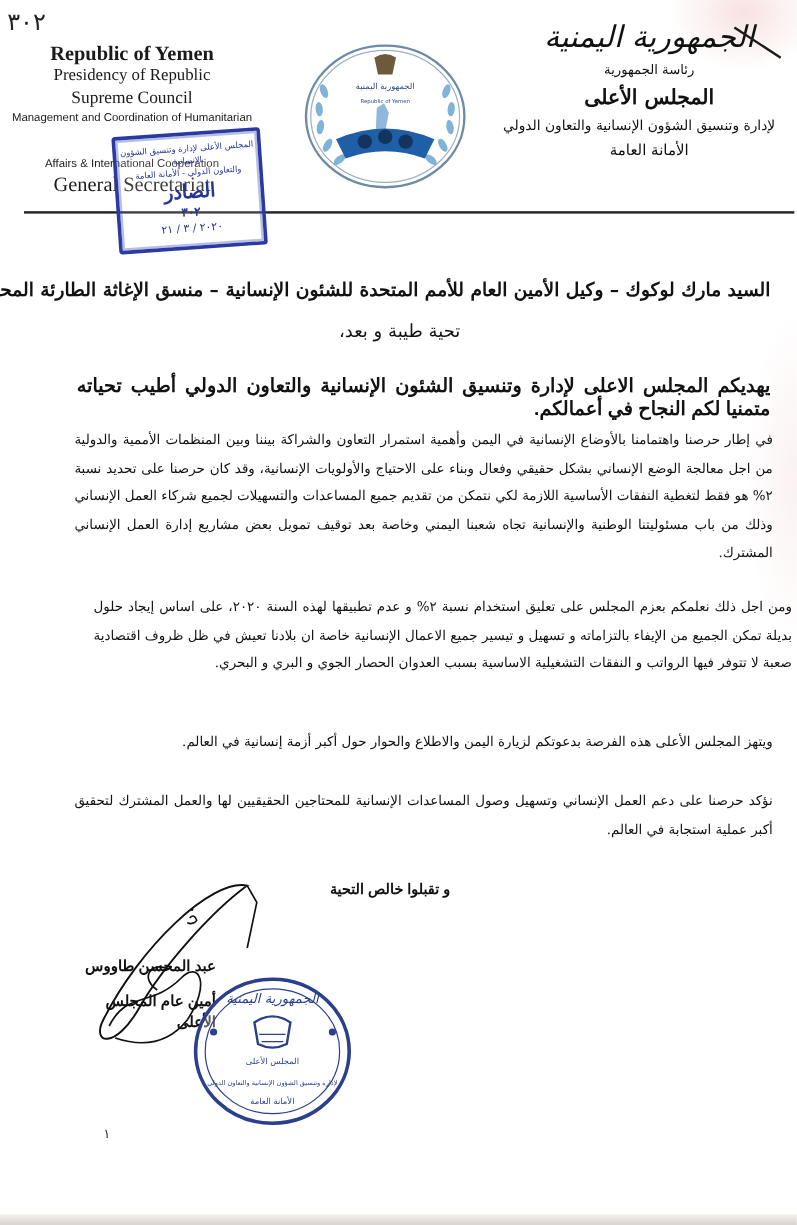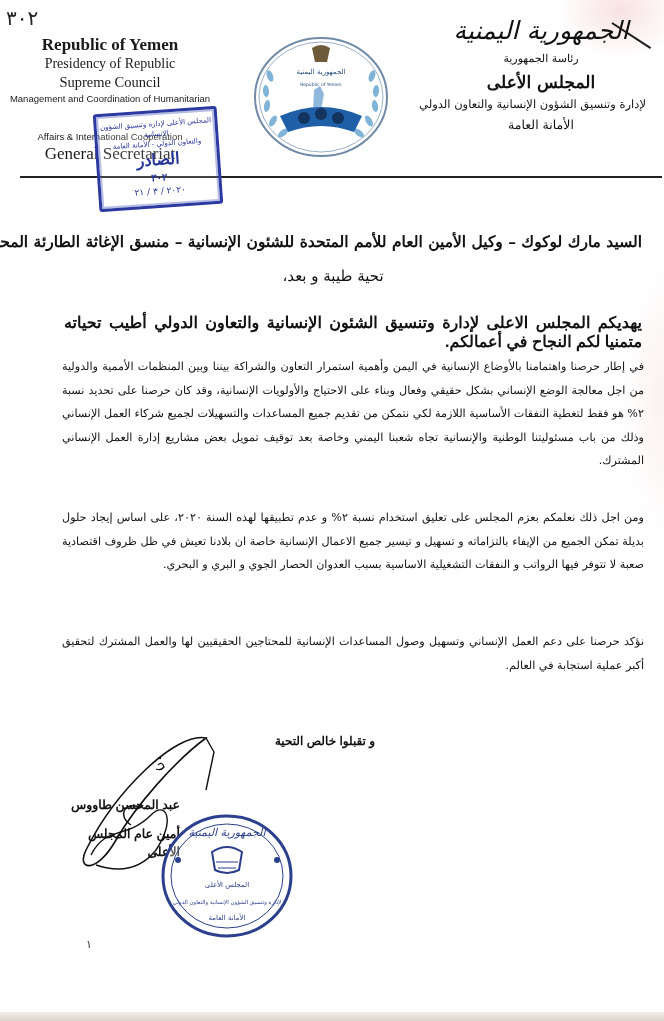--- a/index.html
+++ b/index.html
@@ -81,23 +81,23 @@
   .para-intro {
     left: 64px; top: 313px; width: 578px;
     font-family: "Liberation Sans", sans-serif; font-weight: bold;
     font-size: 16px; line-height: 19px; text-align-last: right;
   }
   .para {
     font-family: "DejaVu Serif", serif; font-size: 11.2px; line-height: 23.5px;
     text-align-last: right;
   }
   .p1 { left: 62px; top: 355px; width: 582px; }
-  .p2 { left: 62px; top: 494px; width: 582px; margin-top: 12px; }
+  .p2 { left: 78px; top: 494px; width: 582px; }
   .p3 { left: 62px; top: 607px; width: 582px; }
-  .p4 { left: 62px; top: 630px; width: 582px; }
+  .p4 { left: 62px; top: 656px; width: 582px; }
 
   .closing {
     left: 240px; top: 732px; width: 170px; text-align: center;
     font-family: "Liberation Sans", sans-serif; font-weight: bold; font-size: 12px; line-height: 18px;
   }
   .sign-name {
     left: 60px; top: 796px; width: 120px; text-align: right;
     font-family: "Liberation Sans", sans-serif; font-weight: bold; font-size: 12.5px; line-height: 18px;
   }
   .sign-title {
@@ -173,20 +173,21 @@
     <div class="s3">الصادر</div>
     <div class="s4">٣٠٢</div>
     <div class="s5">٢٠٢٠ / ٣ / ٢١</div>
   </div>
 
   <div class="body-text addressee">السيد مارك لوكوك – وكيل الأمين العام للأمم المتحدة للشئون الإنسانية – منسق الإغاثة الطارئة   المحترم</div>
   <div class="body-text salutation">تحية طيبة و بعد،</div>
   <div class="body-text para-intro">يهديكم المجلس الاعلى لإدارة وتنسيق الشئون الإنسانية والتعاون الدولي أطيب تحياته متمنيا لكم النجاح في أعمالكم.</div>
   <div class="body-text para p1">في إطار حرصنا واهتمامنا بالأوضاع الإنسانية في اليمن وأهمية استمرار التعاون والشراكة بيننا وبين المنظمات الأممية والدولية من اجل معالجة الوضع الإنساني بشكل حقيقي وفعال وبناء على الاحتياج والأولويات الإنسانية، وقد كان حرصنا على تحديد نسبة ٢% هو فقط لتغطية النفقات الأساسية اللازمة لكي نتمكن من تقديم جميع المساعدات والتسهيلات لجميع شركاء العمل الإنساني وذلك من باب مسئوليتنا الوطنية والإنسانية تجاه شعبنا اليمني وخاصة بعد توقيف تمويل بعض مشاريع إدارة العمل الإنساني المشترك.</div>
   <div class="body-text para p2">ومن اجل ذلك نعلمكم بعزم المجلس على تعليق استخدام نسبة ٢% و عدم تطبيقها لهذه السنة ٢٠٢٠، على اساس إيجاد حلول بديلة تمكن الجميع من الإيفاء بالتزاماته و تسهيل و تيسير جميع الاعمال الإنسانية خاصة ان بلادنا تعيش في ظل ظروف اقتصادية صعبة لا تتوفر فيها الرواتب و النفقات التشغيلية الاساسية بسبب العدوان الحصار الجوي و البري و البحري.</div>
+  <div class="body-text para p3">ويتهز المجلس الأعلى هذه الفرصة بدعوتكم لزيارة اليمن والاطلاع والحوار حول أكبر أزمة إنسانية في العالم.</div>
   <div class="body-text para p4">نؤكد حرصنا على دعم العمل الإنساني وتسهيل وصول المساعدات الإنسانية للمحتاجين الحقيقيين لها والعمل المشترك لتحقيق أكبر عملية استجابة في العالم.</div>
 
   <div class="body-text closing">و تقبلوا خالص التحية</div>
   <div class="body-text sign-name">عبد المحسن طاووس</div>
   <div class="body-text sign-title">أمين عام المجلس الأعلى</div>
 
   <svg class="signature" viewBox="0 0 160 150">
     <path d="M150 8 C120 2 60 60 30 120 C20 140 40 145 60 110 C80 75 120 30 150 8 Z" fill="none" stroke="#111" stroke-width="1.6"></path>
     <path d="M85 78 C70 70 60 85 75 95" fill="none" stroke="#111" stroke-width="1.4"></path>
     <path d="M35 125 C50 95 70 110 95 85 C110 70 120 90 100 120 C80 145 55 140 40 135" fill="none" stroke="#111" stroke-width="1.4"></path>

